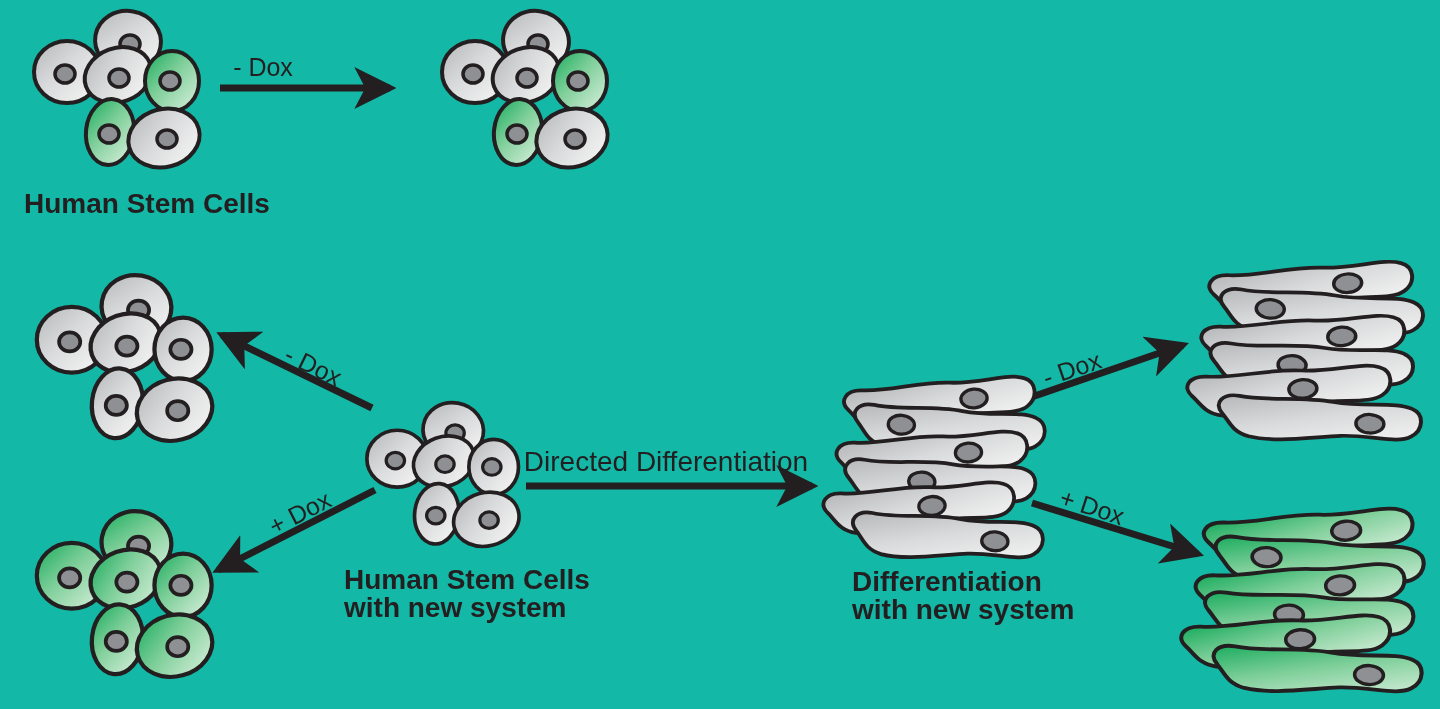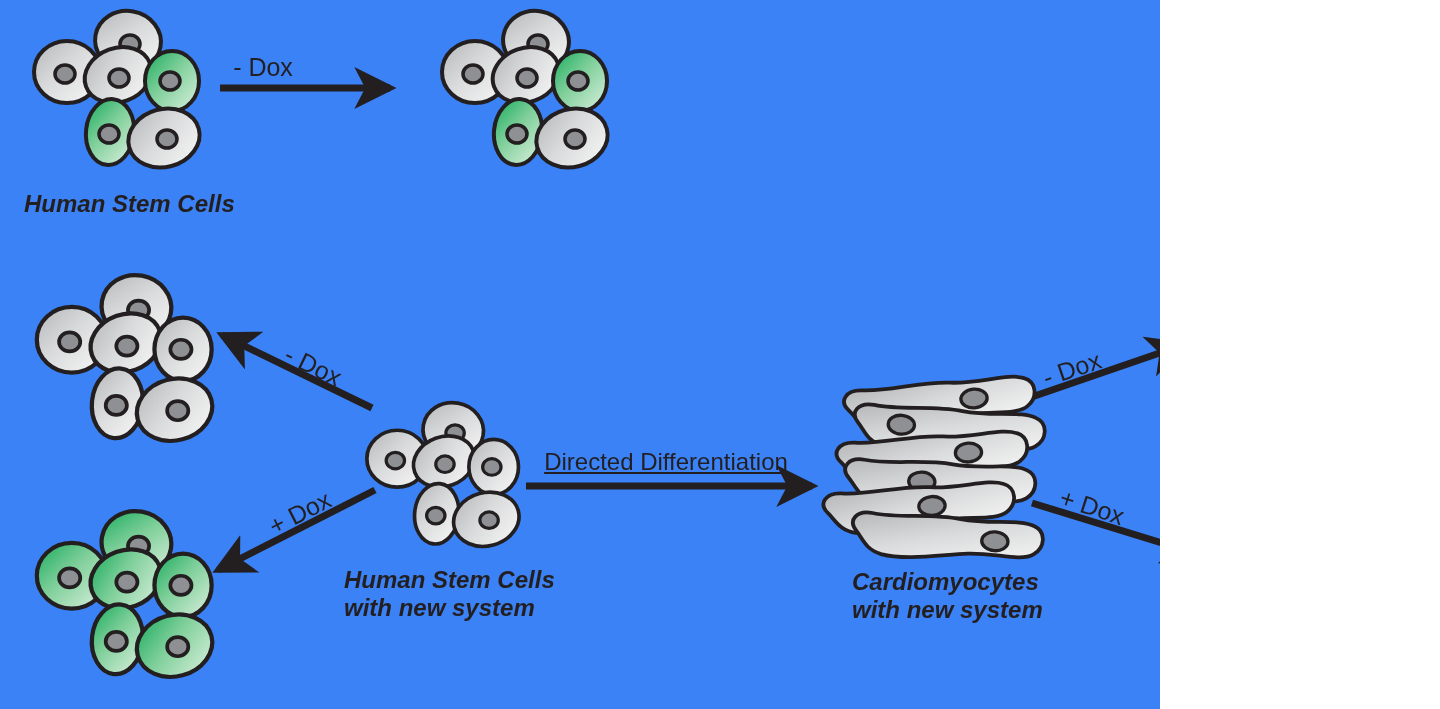--- a/index.html
+++ b/index.html
@@ -1,29 +1,29 @@
 <!DOCTYPE html>
 <html><head>
 <meta charset="utf-8">
 <style>
   html,body{margin:0;padding:0;background:#ffffff;}
   #canvas{
-    position:relative;width:1160px;height:709px;background:#3b82f6;overflow:hidden;
+    position:relative;width:1440px;height:709px;background:#14b8a6;overflow:hidden;
     font-family:"Liberation Sans",sans-serif;color:#231f20;
   }
   svg.cluster{position:absolute;overflow:visible;}
   .cell .body{stroke:#231f20;stroke-width:4;}
   .cell.gray  .body{fill:url(#gGray);}
   .cell.green .body{fill:url(#gGreen);}
   .cell .nuc{fill:#8e9093;stroke:#231f20;stroke-width:3.5;}
   #arrow-layer{position:absolute;left:0;top:0;pointer-events:none;}
   .label{position:absolute;color:#231f20;white-space:nowrap;}
   .dox{font-size:25px;font-weight:400;transform:translate(-50%,-50%);}
-  .dd{font-size:24px;font-weight:400;transform:translate(-50%,-50%);text-decoration:underline;}
-  .caption{font-size:24px;font-weight:700;line-height:28px;font-style:italic;}
+  .dd{font-size:28px;font-weight:400;transform:translate(-50%,-50%);}
+  .caption{font-size:28px;font-weight:700;line-height:28px;}
 </style>
 </head>
 <body>
 
 <svg width="0" height="0" style="position:absolute" aria-hidden="true">
   <defs>
     <linearGradient id="gGray" x1="0" y1="0" x2="1" y2="1">
       <stop offset="0" stop-color="#b4b6b8"></stop>
       <stop offset="0.45" stop-color="#d9dadb"></stop>
       <stop offset="1" stop-color="#f8f8f8"></stop>
@@ -60,21 +60,21 @@
   <div class="label dox" style="left:1092px;top:507px;transform:translate(-50%,-50%) rotate(18deg)">+ Dox</div>
 
   <div class="label caption" style="left:24px;top:190px">
     <div>Human Stem Cells</div>
   </div>
   <div class="label caption" style="left:344px;top:566px">
     <div>Human Stem Cells</div>
     <div>with new system</div>
   </div>
   <div class="label caption" style="left:852px;top:568px">
-    <div>Cardiomyocytes</div>
+    <div>Differentiation</div>
     <div>with new system</div>
   </div>
 
 <svg class="cluster" viewBox="0 0 185 170" preserveAspectRatio="none" style="left: 20px; top: 8px; width: 185px; height: 170px;">
     <g class="cell gray">
       <ellipse class="body" cx="108" cy="33" rx="33" ry="30" transform="rotate(10 108 33)"></ellipse>
       <ellipse class="nuc" cx="110" cy="36" rx="10" ry="9"></ellipse>
     </g>
     <g class="cell gray">
       <ellipse class="body" cx="47" cy="64" rx="33" ry="31"></ellipse>

